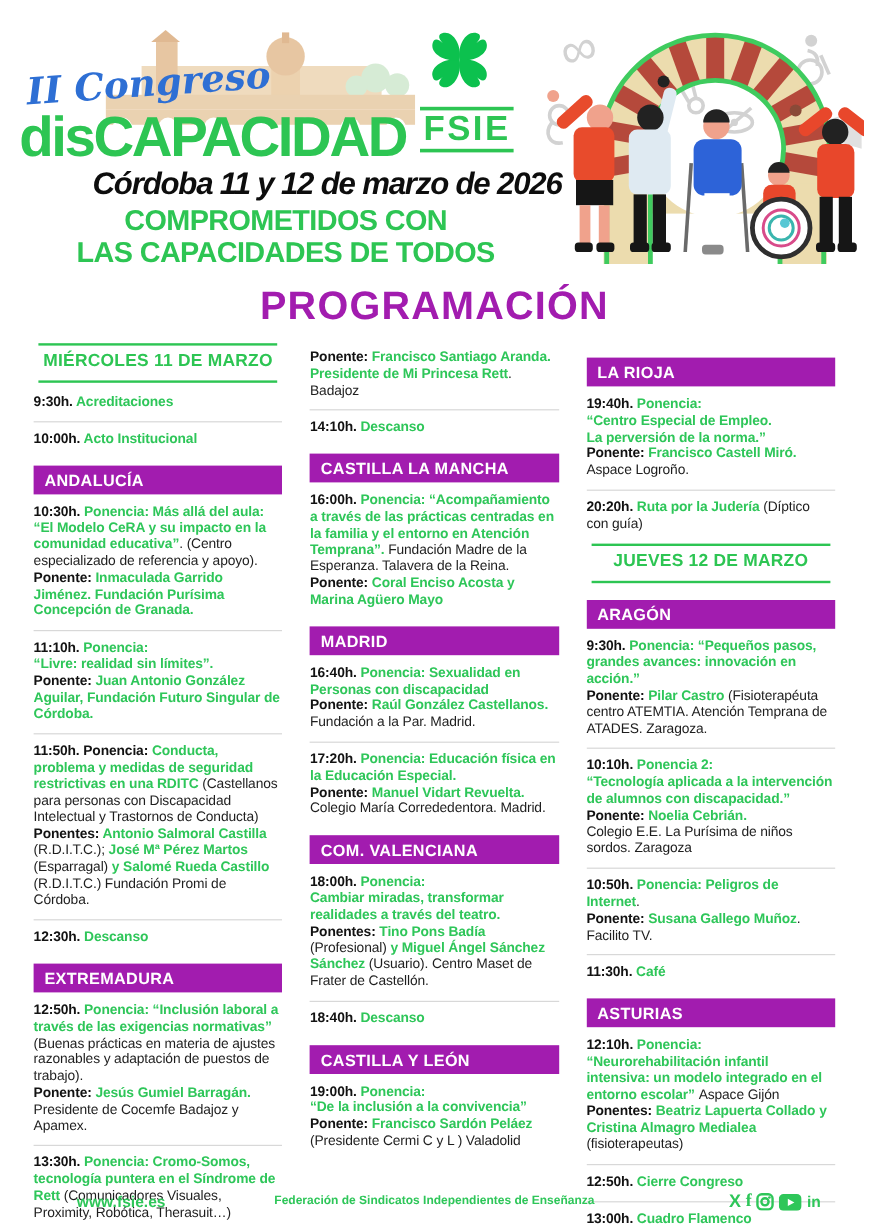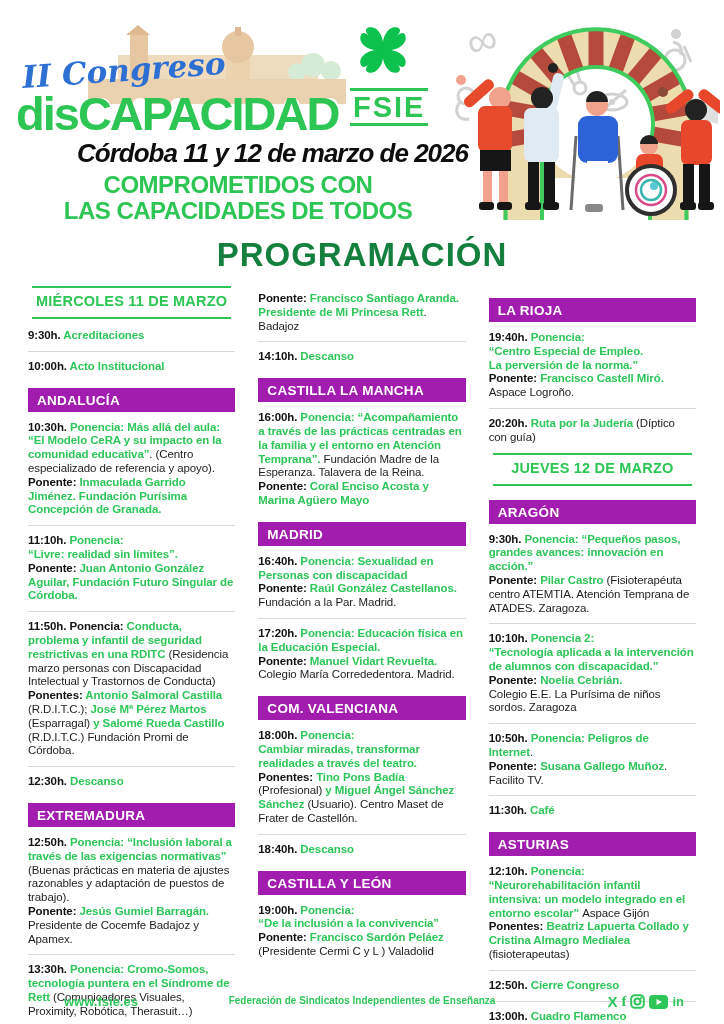--- a/index.html
+++ b/index.html
@@ -19,21 +19,21 @@
             color:#2dc553;border-top:3px solid #2dc553;border-bottom:3px solid #2dc553;
             line-height:1.12;padding:0 3px;margin-top:2px;}
   .fecha{position:absolute;left:8px;top:138px;width:460px;text-align:right;color:#0d0d0d;
             font-size:26px;font-weight:800;letter-spacing:-1px;z-index:3;white-space:nowrap;font-style:italic;}
   .lema{position:absolute;left:8px;top:172px;width:460px;text-align:center;color:#2dc553;
             font-size:24px;font-weight:800;line-height:1.1;letter-spacing:-0.5px;z-index:3;}
   .illus{position:absolute;left:446px;top:6px;width:274px;height:226px;}
 
   
   .prog-title{position:absolute;top:236px;left:0;width:724px;text-align:center;
-            font-size:33px;font-weight:800;letter-spacing:1px;color:#15803d;}
+            font-size:33px;font-weight:800;letter-spacing:1px;color:#a21caf;}
 
   
   .program{position:absolute;top:284px;left:28px;width:668px;display:flex;gap:23px;}
   .col{flex:1 1 0;min-width:0;}
   .day-header{color:#2dc553;font-weight:800;font-size:14.5px;text-align:center;
             border-top:2px solid #2dc553;border-bottom:2px solid #2dc553;
             padding:5px 0 8px;margin:2px 4px 10px;letter-spacing:0.2px;white-space:nowrap;}
   .region-banner{background:#a21caf;color:#fff;font-weight:800;font-size:13.5px;
             padding:5px 9px 4px;margin:14px 0 9px;letter-spacing:0.3px;}
   .entry{font-size:11.5px;line-height:1.2;font-weight:bold;color:#121212;margin:8px 0;
@@ -243,21 +243,21 @@
         <hr class="entry-sep">
         <p class="entry"><span class="seg-t">10:00h. </span><span class="seg-g">Acto Institucional</span></p>
         <div class="region-banner">ANDALUCÍA</div>
         <p class="entry"><span class="seg-t">10:30h. </span><span class="seg-g">Ponencia: Más allá del aula: “El Modelo CeRA y su impacto en la comunidad educativa”</span><span class="seg-p">. (Centro especializado de referencia y apoyo).</span><span class="seg-b">
 Ponente: </span><span class="seg-g">Inmaculada Garrido Jiménez. Fundación Purísima Concepción de Granada.</span></p>
         <hr class="entry-sep">
         <p class="entry"><span class="seg-t">11:10h. </span><span class="seg-g">Ponencia:
 “Livre: realidad sin límites”.</span><span class="seg-b">
 Ponente: </span><span class="seg-g">Juan Antonio González Aguilar, Fundación Futuro Singular de Córdoba.</span></p>
         <hr class="entry-sep">
-        <p class="entry"><span class="seg-t">11:50h. </span><span class="seg-b">Ponencia: </span><span class="seg-g">Conducta, problema y infantil de seguridad restrictivas en una RDITC </span><span class="seg-p">(Residencia marzo personas con Discapacidad Intelectual y Trastornos de Conducta)</span><span class="seg-b">
+        <p class="entry"><span class="seg-t">11:50h. </span><span class="seg-b">Ponencia: </span><span class="seg-g">Conducta, problema y medidas de seguridad restrictivas en una RDITC </span><span class="seg-p">(Castellanos para personas con Discapacidad Intelectual y Trastornos de Conducta)</span><span class="seg-b">
 Ponentes: </span><span class="seg-g">Antonio Salmoral Castilla </span><span class="seg-p">(R.D.I.T.C.); </span><span class="seg-g">José Mª Pérez Martos </span><span class="seg-p">(Esparragal) </span><span class="seg-g">y Salomé Rueda Castillo </span><span class="seg-p">(R.D.I.T.C.)  Fundación Promi de Córdoba.</span></p>
         <hr class="entry-sep">
         <p class="entry"><span class="seg-t">12:30h. </span><span class="seg-g">Descanso</span></p>
         <div class="region-banner">EXTREMADURA</div>
         <p class="entry"><span class="seg-t">12:50h. </span><span class="seg-g">Ponencia: “Inclusión laboral a través de las exigencias normativas” </span><span class="seg-p">(Buenas prácticas en materia de ajustes razonables y adaptación de puestos de trabajo).</span><span class="seg-b">
 Ponente: </span><span class="seg-g">Jesús Gumiel Barragán.</span><span class="seg-p">
 Presidente de Cocemfe Badajoz y Apamex.</span></p>
         <hr class="entry-sep">
         <p class="entry"><span class="seg-t">13:30h. </span><span class="seg-g">Ponencia: Cromo-Somos, tecnología puntera en el Síndrome de Rett </span><span class="seg-p">(Comunicadores Visuales, Proximity, Robótica, Therasuit…)</span></p>
       </div>

